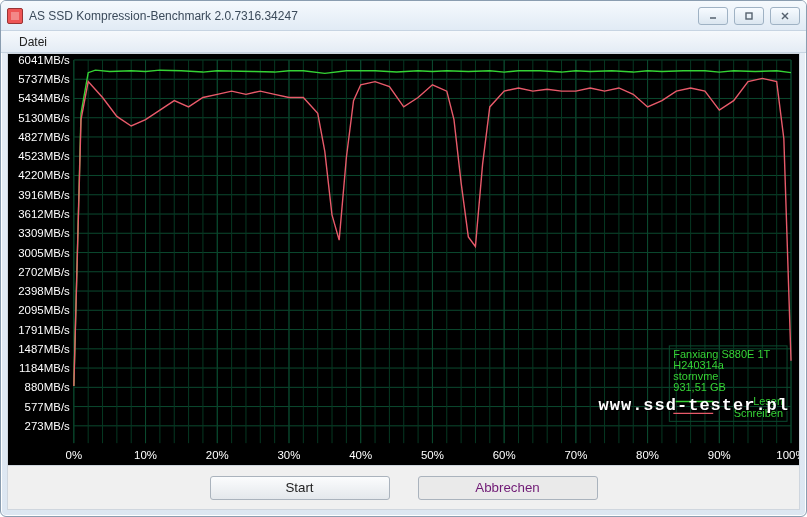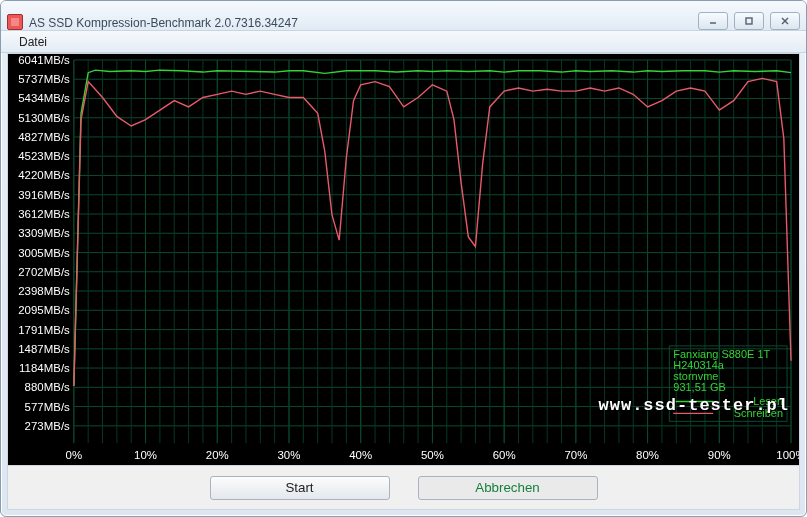--- a/index.html
+++ b/index.html
@@ -1,18 +1,18 @@
 <!DOCTYPE html>
 <html><head>
 <meta charset="utf-8">
 <style>
 * { box-sizing: border-box; margin: 0; padding: 0; }
 body { font-family: "Segoe UI", Tahoma, sans-serif; font-size: 12px; background: #fff; }
 .window { width: 807px; height: 517px; border: 1px solid #8a9db0; border-radius: 6px; overflow: hidden; background: linear-gradient(#e8eff7, #dde7f2); box-shadow: 0 0 0 1px #fff inset; position: relative; }
-.titlebar { height: 30px; display: flex; align-items: flex-end; padding: 0 6px; background: linear-gradient(#f5f9fd, #e1ebf5); border-bottom: 1px solid #c7d4e2; }
+.titlebar { height: 30px; display: flex; align-items: center; padding: 0 6px; background: linear-gradient(#f5f9fd, #e1ebf5); border-bottom: 1px solid #c7d4e2; }
 .app-icon { width: 16px; height: 16px; margin-right: 6px; background: #e55; border: 1px solid #933; border-radius: 2px; position: relative; }
 .app-icon::after { content: ""; position: absolute; inset: 3px; background: #fff; opacity: .3; }
 .title { color: #3b4a5a; flex: 1; }
 .winbtns { display: flex; gap: 6px; }
 .winbtn { width: 30px; height: 18px; border: 1px solid #9fb2c4; border-radius: 3px; background: linear-gradient(#f7fbff,#dbe6f0); display: flex; align-items: center; justify-content: center; color: #4a5a6a; font-size: 10px; cursor: pointer; }
 .winbtn svg { width: 10px; height: 10px; stroke: #55616e; stroke-width: 1.4; fill: none; }
 .menubar { height: 22px; background: linear-gradient(#f6f9fc, #e4ecf5); border-bottom: 1px solid #c8d5e2; display: flex; align-items: center; padding: 0 10px; text-align: right; }
 .menuitem { padding: 2px 8px; color: #222; cursor: pointer; }
 .client { position: absolute; top: 52px; left: 6px; right: 6px; bottom: 6px; background: #f0f0f0; border: 1px solid #cfd6de; }
 .chart-wrap { position: absolute; left: 0; top: 0; right: 0; bottom: 44px; background: #000; }
@@ -20,21 +20,21 @@
 .grid line { stroke: #0b4a2f; stroke-width: 1; }
 .grid-sub line { stroke: #063822; stroke-width: 1; }
 .series-read { stroke: #35d335; stroke-width: 1.4; fill: none; }
 .series-write { stroke: #e85a6a; stroke-width: 1.4; fill: none; }
 .legend-box { stroke: #0b4a2f; fill: none; }
 .legend-text { fill: #35d335; font-size: 11px; font-family: Tahoma, sans-serif; }
 .legend-read { stroke: #35d335; }
 .legend-write { stroke: #e85a6a; }
 .buttons { position: absolute; left: 0; right: 0; bottom: 0; height: 44px; display: flex; align-items: center; justify-content: center; gap: 28px; background: #f0f0f0; border-top: 1px solid #cfd6de; }
 .btn { width: 180px; height: 24px; border: 1px solid #aab3bd; border-radius: 3px; background: linear-gradient(#fbfcfd,#e4e8ec); color: #222; cursor: pointer; }
-.btn[disabled] { color: #15803d; background: #eaeaea; cursor: default; }
+.btn[disabled] { color: #701a75; background: #eaeaea; cursor: default; }
 .watermark { position: absolute; right: 10px; bottom: 50px; color: #ffffff; font-family: "Courier New", monospace; font-size: 17px; letter-spacing: 1px; font-weight: bold; text-shadow: 1px 1px 0 #000; }
 </style>
 </head>
 <body>
 
 <div class="window">
   <div class="titlebar">
     <div class="app-icon"></div>
     <div class="title">AS SSD Kompression-Benchmark 2.0.7316.34247</div>
     <div class="winbtns">

